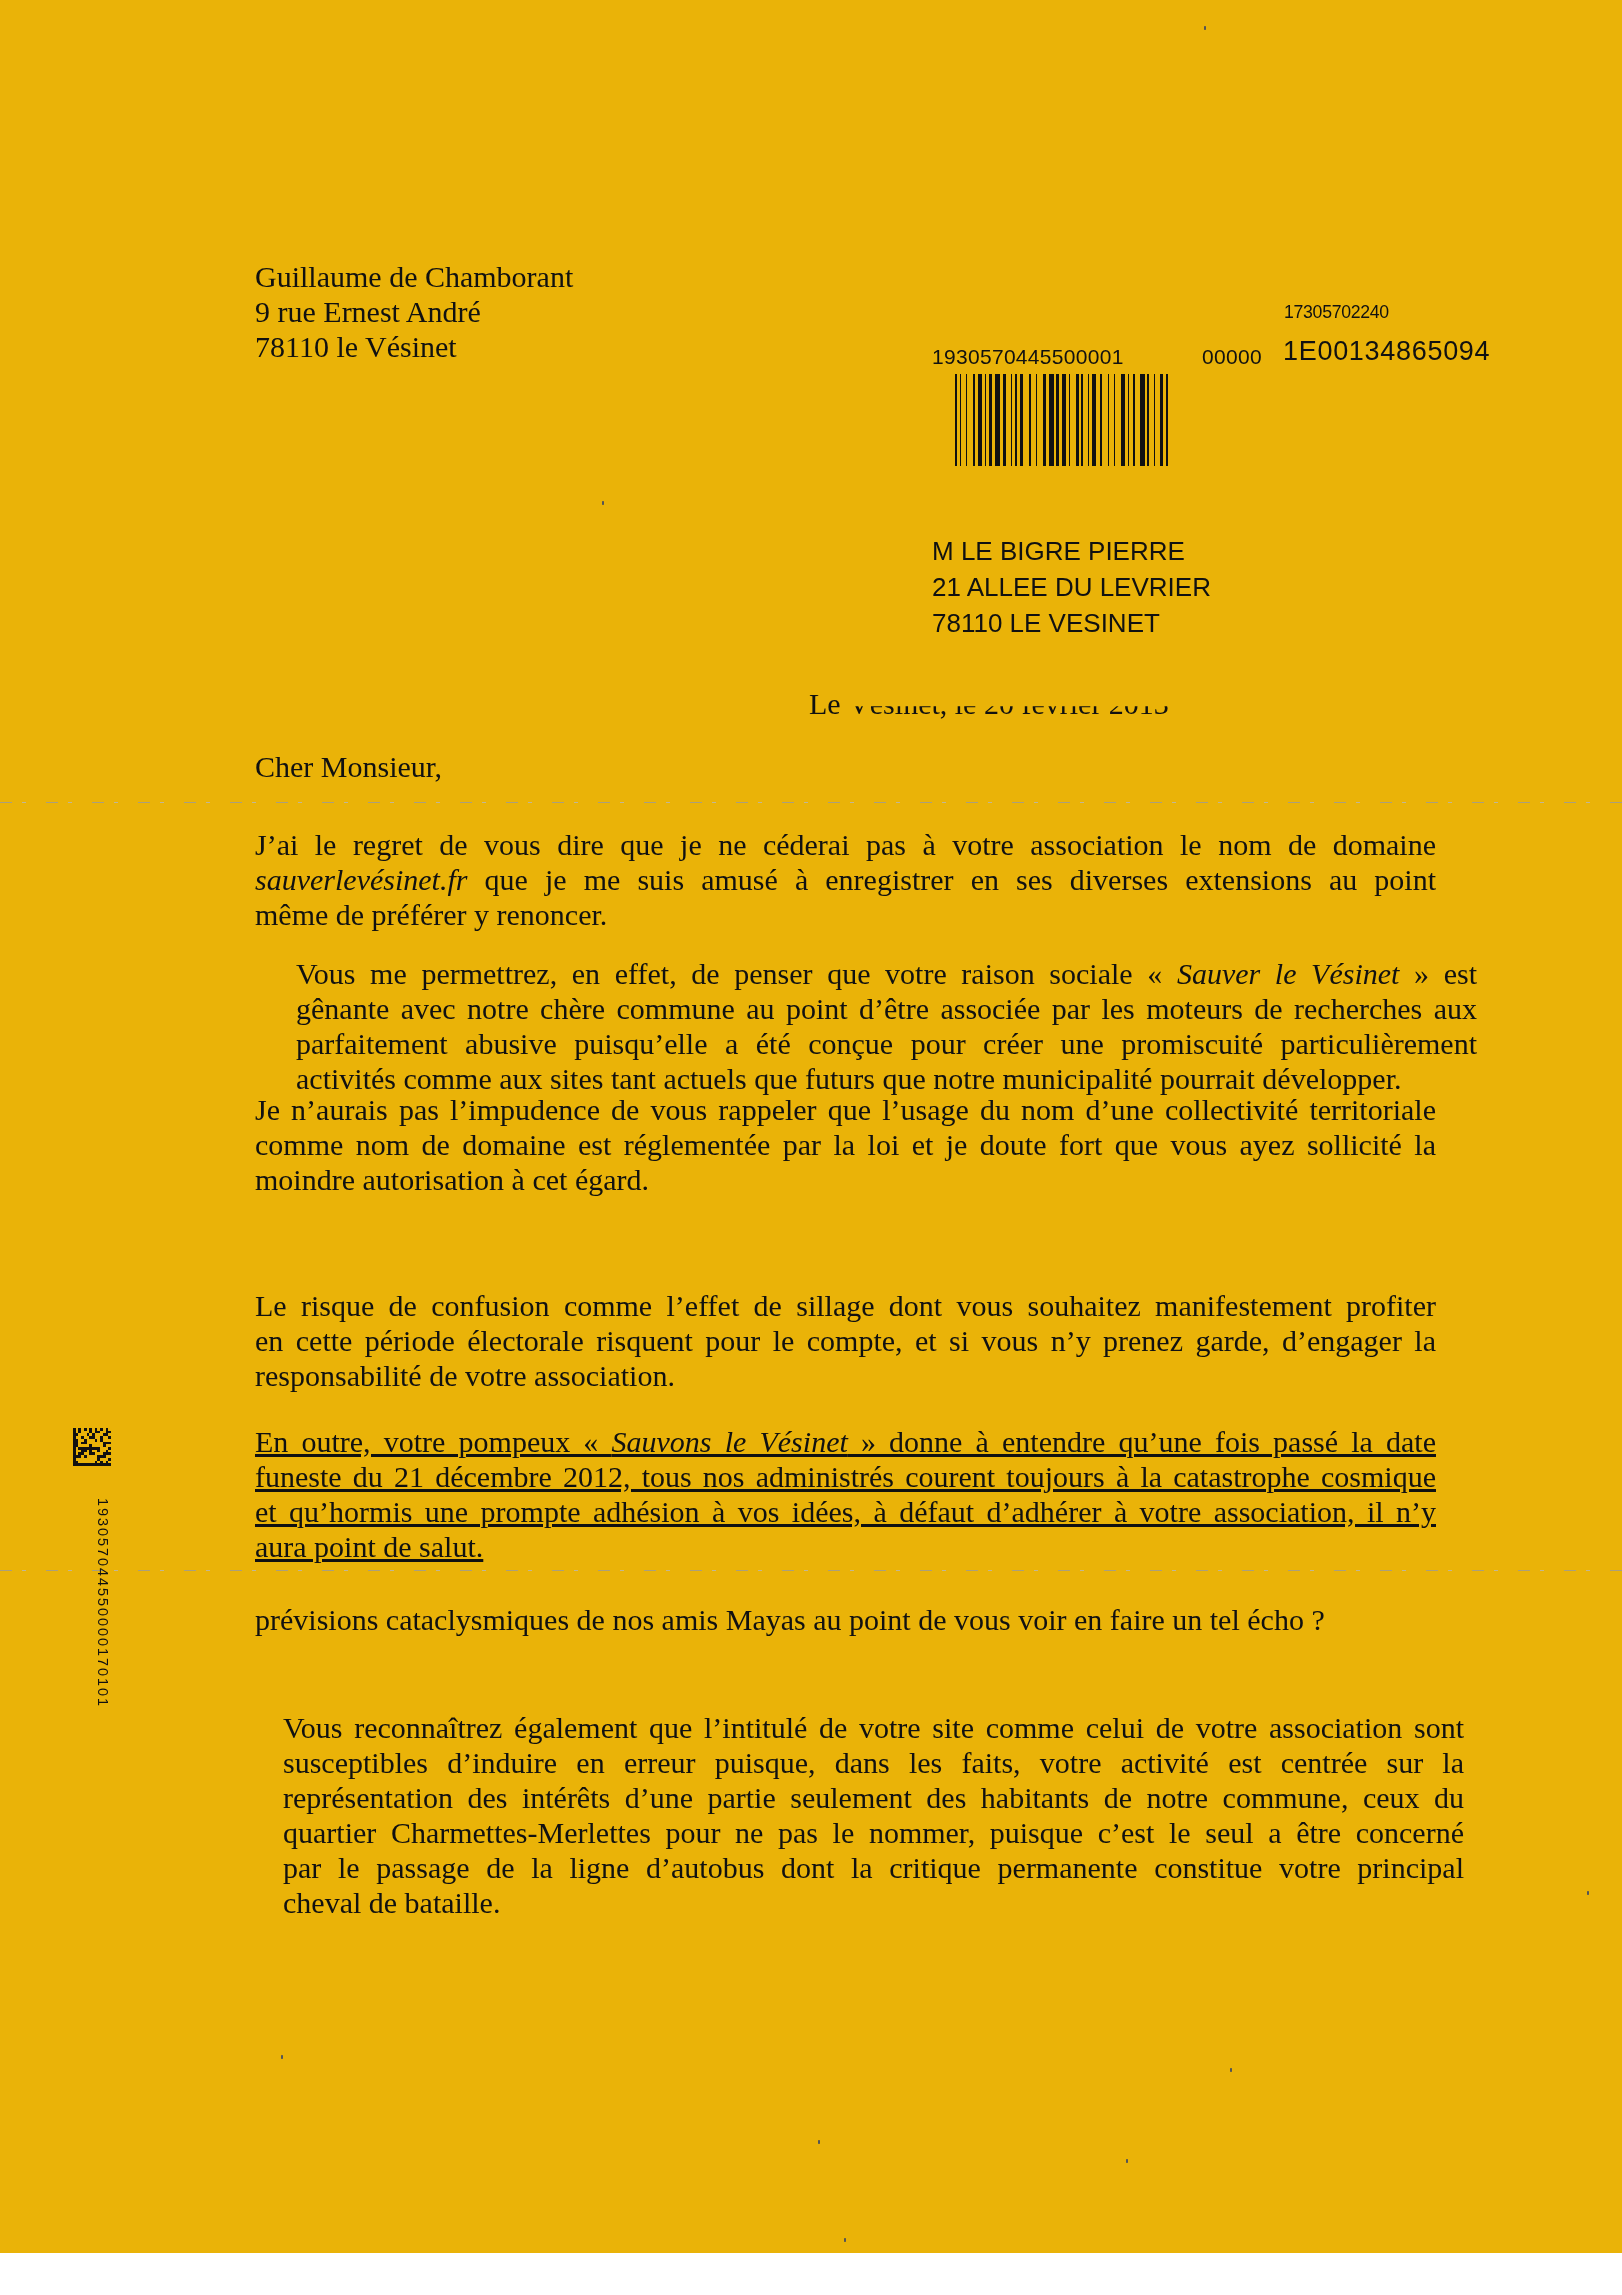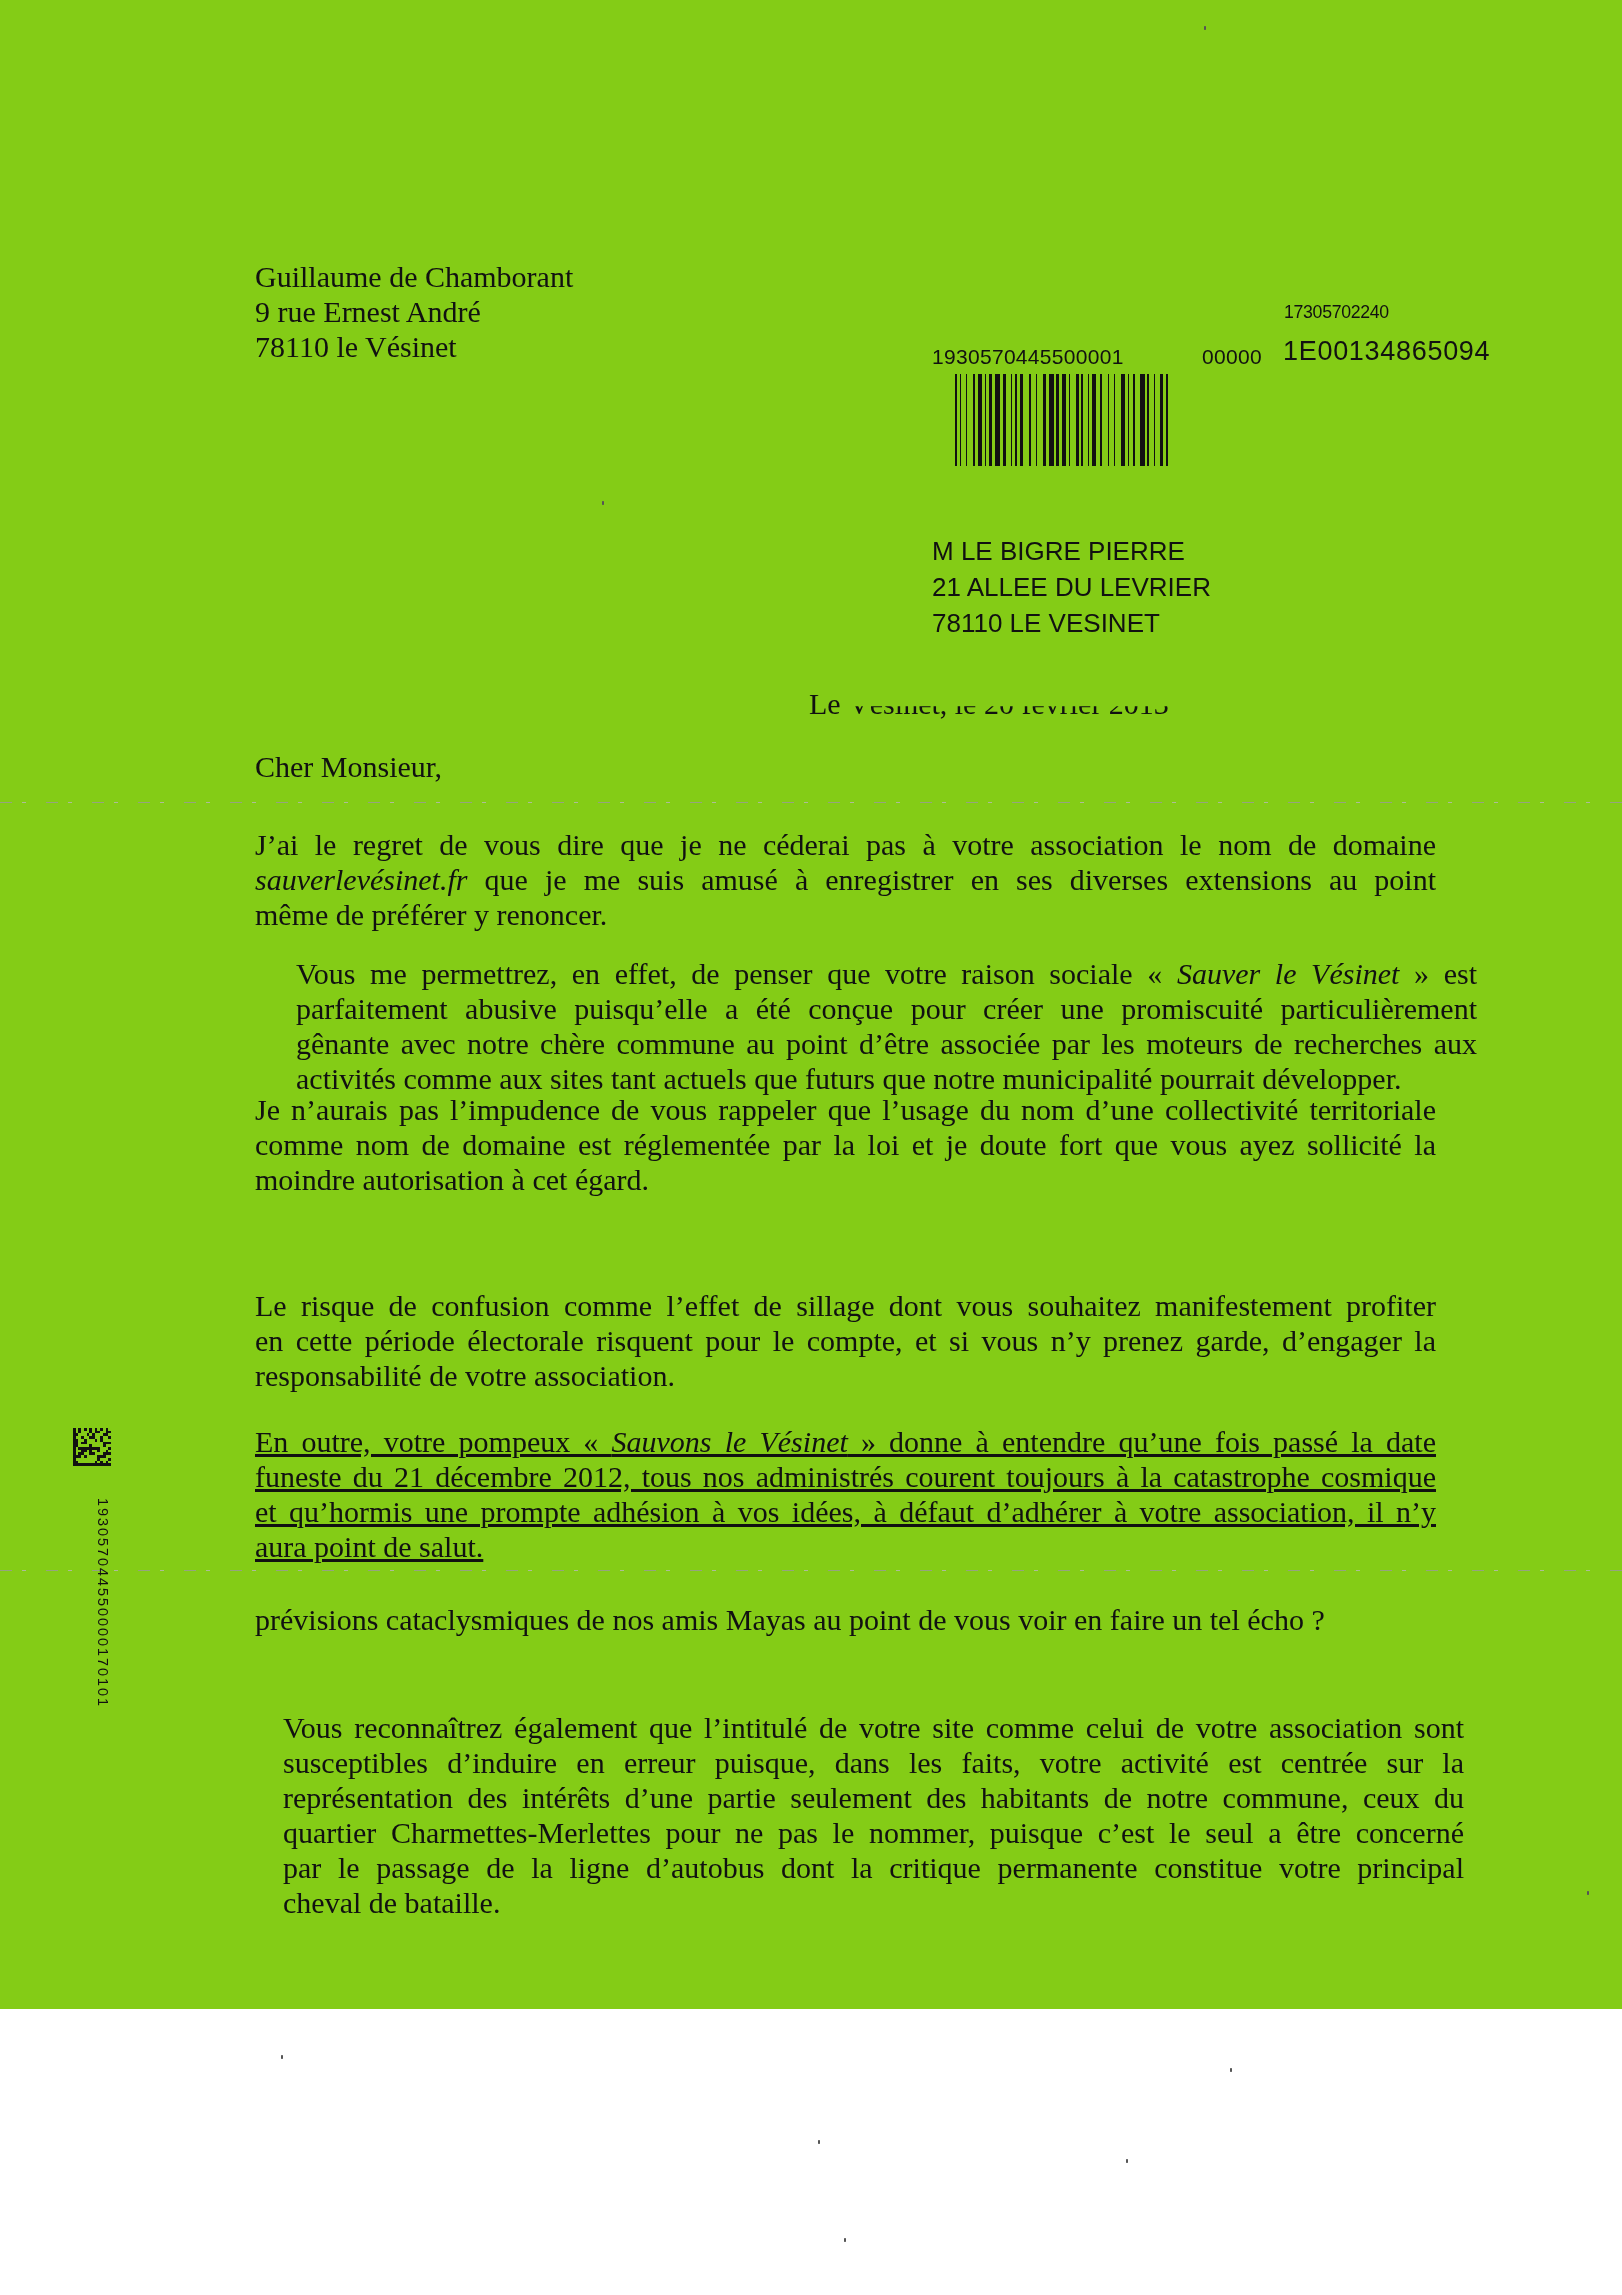--- a/index.html
+++ b/index.html
@@ -1,17 +1,17 @@
 <!DOCTYPE html>
 <html style="font-size:10.5px"><head>
 <meta charset="utf-8">
 <style>
   html, body { margin: 0; padding: 0; background: #ffffff; }
   body { width: 1623px; height: 2295px; position: relative; overflow: hidden; color: #111111; }
-  .page { position: absolute; left: 0; top: 0; width: 1623px; height: 2009px; background: #84cc16; }
+  .page { position: absolute; left: 0; top: 0; width: 1623px; height: 2253px; background: #eab308; }
 
   .serif { font-family: "Liberation Serif", "DejaVu Serif", serif; }
   .sans  { font-family: "Liberation Sans", "DejaVu Sans", sans-serif; }
 
   
   .sender { position: absolute; left: 255px; top: 259px; font-size: 30px; line-height: 35px; }
   .sender div { white-space: nowrap; }
 
   
   .ref-small { position: absolute; left: 1284px; top: 302px; font-size: 17.7px; letter-spacing: -0.3px; white-space: nowrap; }
@@ -115,22 +115,22 @@
   <div class="salutation serif">Cher Monsieur,</div>
 
   <div id="body">
       <div class="para serif" style="top: 827px;">
         <span class="line"><span>J’ai le regret de vous dire que je ne céderai pas à votre association le nom de domaine</span></span>
         <span class="line"><i>sauverlevésinet.fr</i><span> que je me suis amusé à enregistrer en ses diverses extensions au point</span></span>
         <span class="line last"><span>même de préférer y renoncer.</span></span>
       </div>
       <div class="para serif" style="top: 956px; margin-left: 41px;">
         <span class="line"><span>Vous me permettrez, en effet, de penser que votre raison sociale « </span><i>Sauver le Vésinet</i><span> » est</span></span>
+        <span class="line"><span>gênante avec notre chère commune au point d’être associée par les moteurs de recherches aux</span></span>
         <span class="line"><span>parfaitement abusive puisqu’elle a été conçue pour créer une promiscuité particulièrement</span></span>
-        <span class="line"><span>gênante avec notre chère commune au point d’être associée par les moteurs de recherches aux</span></span>
         <span class="line last"><span>activités comme aux sites tant actuels que futurs que notre municipalité  pourrait développer.</span></span>
       </div>
       <div class="para serif" style="top: 1092px;">
         <span class="line"><span>Je n’aurais pas l’impudence de vous rappeler que l’usage du nom d’une collectivité territoriale</span></span>
         <span class="line"><span>comme nom de domaine est réglementée par la loi et je doute fort que vous ayez sollicité la</span></span>
         <span class="line last"><span>moindre autorisation à cet égard.</span></span>
       </div>
       <div class="para serif" style="top: 1288px;">
         <span class="line"><span>Le risque de confusion comme l’effet de sillage dont vous souhaitez manifestement profiter</span></span>
         <span class="line"><span>en cette période électorale risquent pour le compte, et si vous n’y prenez garde, d’engager la</span></span>

